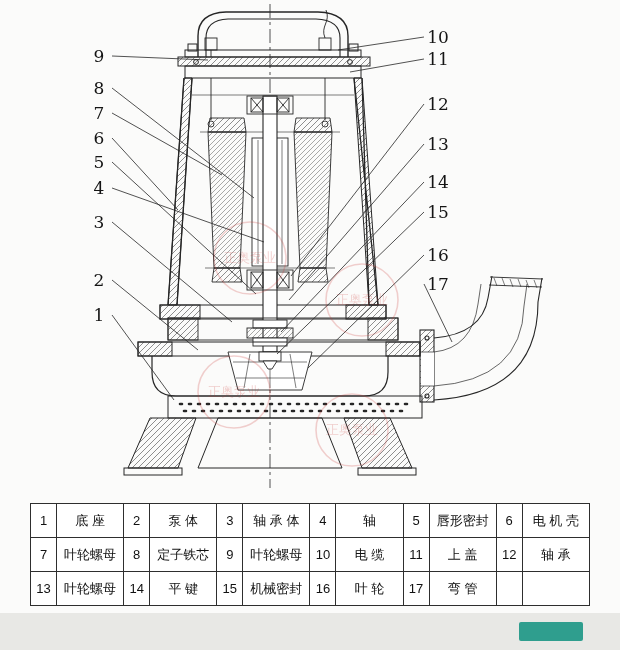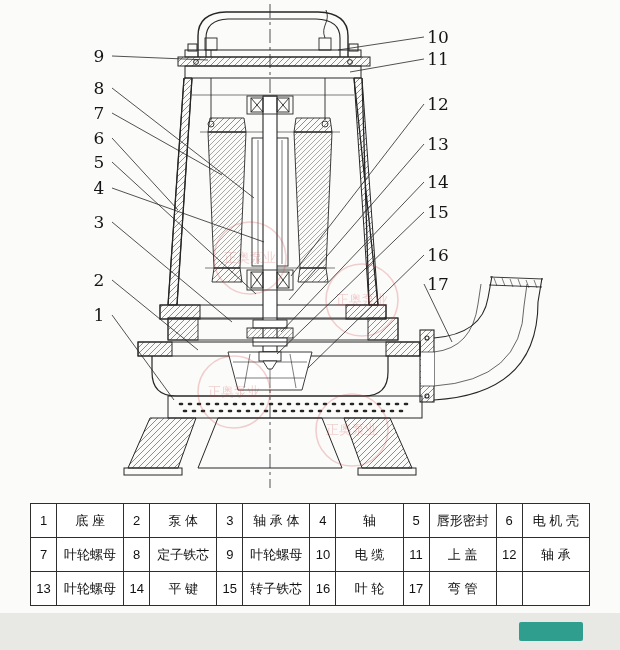--- a/index.html
+++ b/index.html
@@ -262,21 +262,21 @@
         <td>上  盖</td>
         <td>12</td>
         <td>轴  承</td>
       </tr>
       <tr>
         <td>13</td>
         <td>叶轮螺母</td>
         <td>14</td>
         <td>平  键</td>
         <td>15</td>
-        <td>转子铁芯</td>
+        <td>机械密封</td>
         <td>16</td>
         <td>叶  轮</td>
         <td>17</td>
         <td>弯  管</td>
         <td></td>
         <td></td>
       </tr>
     </tbody>
   </table>
 

